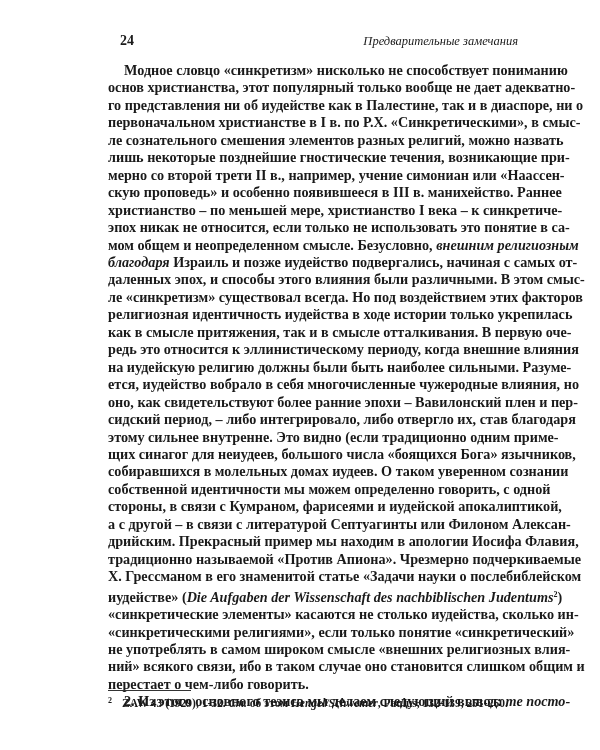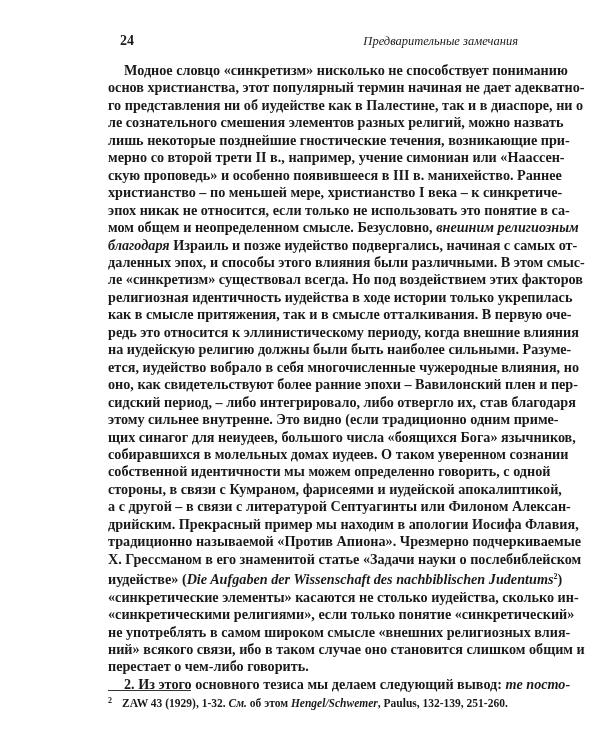--- a/index.html
+++ b/index.html
@@ -26,22 +26,23 @@
 </head>
 <body>
 
 <div class="page-header">
   <span class="page-number">24</span>
   <span class="running-title">Предварительные замечания</span>
 </div>
 
 <div class="body-text">
   <span class="line indent">Модное словцо «синкретизм» нисколько не способствует пониманию</span>
-  <span class="line">основ христианства, этот популярный термин начиная не дает адекватно-</span>
+  <span class="line">основ христианства, этот популярный только вообще не дает адекватно-</span>
   <span class="line">го представления ни об иудействе как в Палестине, так и в диаспоре, ни о</span>
+  <span class="line">первоначальном христианстве в I в. по Р.Х. «Синкретическими», в смыс-</span>
   <span class="line">ле сознательного смешения элементов разных религий, можно назвать</span>
   <span class="line">лишь некоторые позднейшие гностические течения, возникающие при-</span>
   <span class="line">мерно со второй трети II в., например, учение симониан или «Наассен-</span>
   <span class="line">скую проповедь» и особенно появившееся в III в. манихейство. Раннее</span>
   <span class="line">христианство – по меньшей мере, христианство I века – к синкретиче-</span>
   <span class="line">эпох никак не относится, если только не использовать это понятие в са-</span>
   <span class="line"><span>мом общем и неопределенном смысле. Безусловно, </span><span class="it">внешним религиозным</span></span>
   <span class="line"><span class="it">благодаря</span><span> Израиль и позже иудейство подвергались, начиная с самых от-</span></span>
   <span class="line">даленных эпох, и способы этого влияния были различными. В этом смыс-</span>
   <span class="line">ле «синкретизм» существовал всегда. Но под воздействием этих факторов</span>

